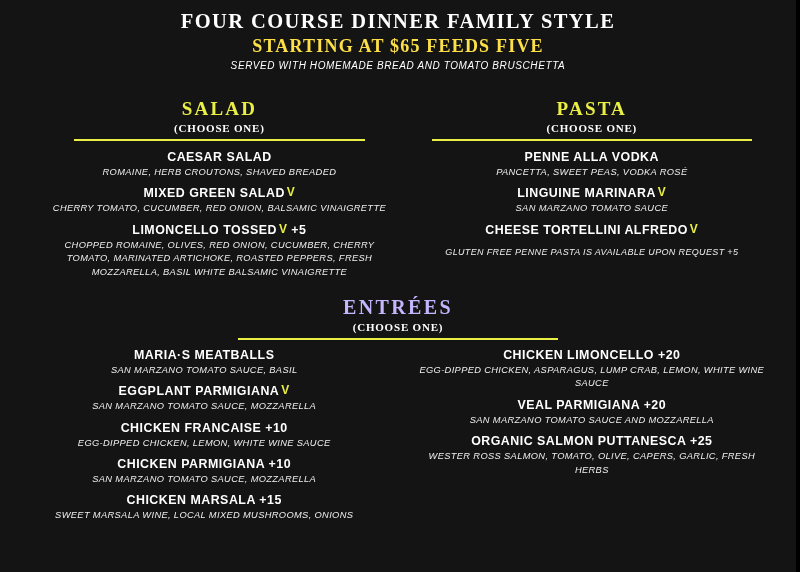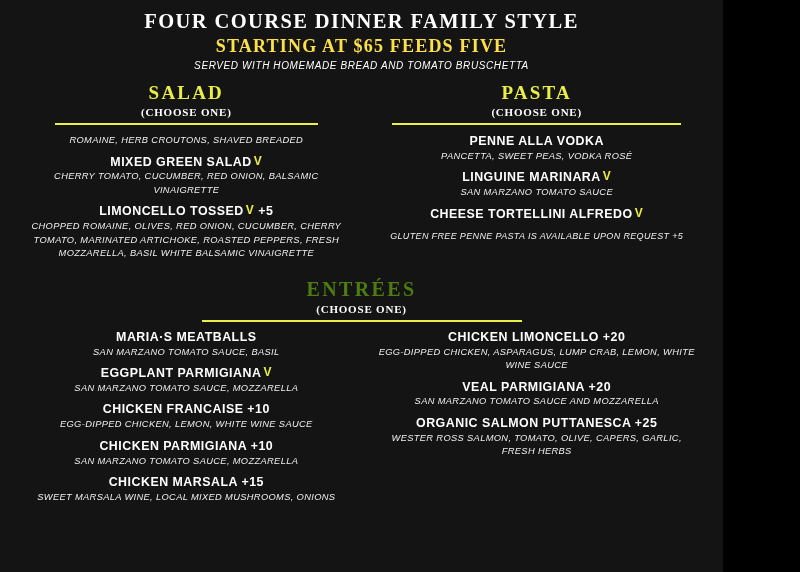--- a/index.html
+++ b/index.html
@@ -8,21 +8,21 @@
     background: #000;
   }
   body {
     width: 800px;
     height: 572px;
     overflow: hidden;
     font-family: "Liberation Sans", sans-serif;
   }
   .menu {
     position: relative;
-    width: 723px;
+    width: 796px;
     height: 572px;
     background: #141414;
     color: #ffffff;
     box-sizing: border-box;
     padding: 8px 18px 6px 18px;
   }
 
   
   .header {
     text-align: center;
@@ -50,22 +50,22 @@
     font-style: italic;
     font-size: 10px;
     letter-spacing: 0.6px;
     color: #ffffff;
     margin: 4px 0 0 0;
   }
 
   
   .columns {
     display: flex;
-    justify-content: space-between;
-    margin-top: 12px;
+    justify-content: flex-end;
+    margin-top: 28px;
   }
   .col {
     width: 49%;
     text-align: center;
   }
 
   .section-head {
     font-family: "Liberation Serif", serif;
     font-weight: bold;
     font-size: 19px;
@@ -131,21 +131,21 @@
   
   .entrees-head-wrap {
     text-align: center;
     margin-top: 10px;
   }
   .entrees-title {
     font-family: "Liberation Serif", serif;
     font-weight: bold;
     font-size: 20px;
     letter-spacing: 2.4px;
-    color: #4d7c0f;
+    color: #c4b5fd;
     margin: 0;
   }
   .entrees-rule {
     height: 2px;
     background: #e9ef45;
     width: 320px;
     margin: 5px auto 8px auto;
   }
   .entrees-cols {
     display: flex;
@@ -168,20 +168,21 @@
   </div>
 
   <div class="columns">
 
     <div class="col">
       <div class="section-head">SALAD</div>
       <div class="section-choose">(CHOOSE ONE)</div>
       <div class="rule"></div>
 
       <div class="item">
+        <div class="item-name">CAESAR SALAD</div>
         <div class="item-desc">ROMAINE, HERB CROUTONS, SHAVED BREADED</div>
       </div>
 
       <div class="item">
         <div class="item-name">
           <span>MIXED GREEN SALAD</span><span class="veg">V</span>
         </div>
         <div class="item-desc">CHERRY TOMATO, CUCUMBER, RED ONION, BALSAMIC VINAIGRETTE</div>
       </div>
 

